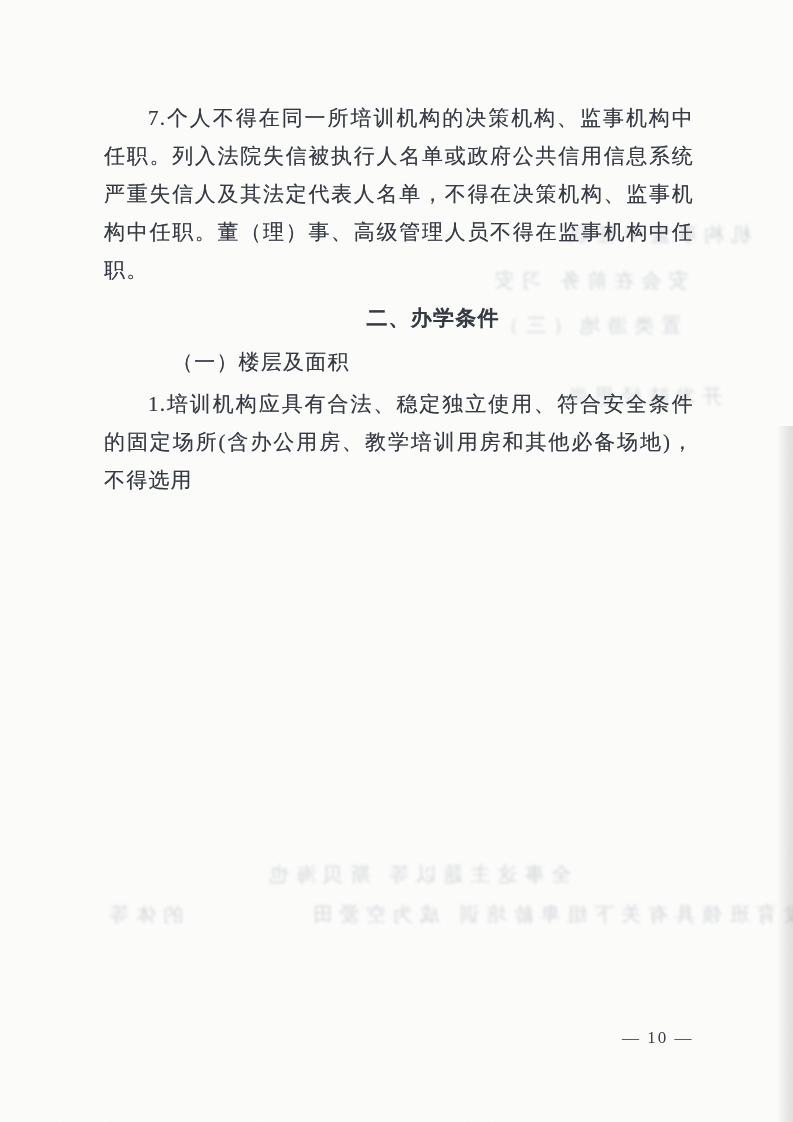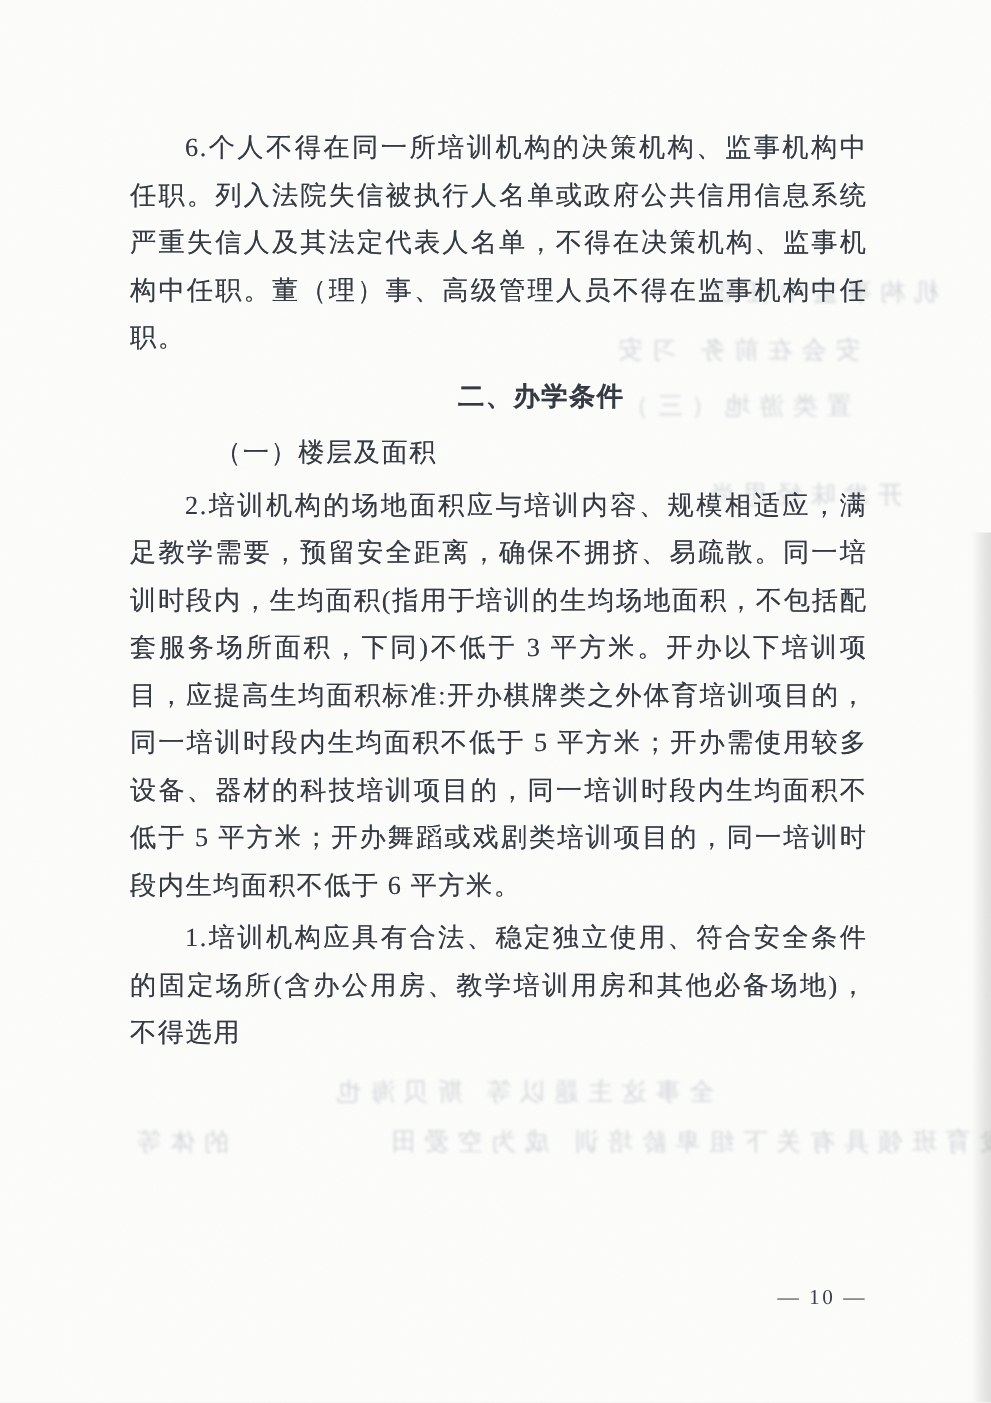--- a/index.html
+++ b/index.html
@@ -93,24 +93,23 @@
 
   <span class="bleed" style="left:562px; top:222px;">机构事监中任职</span>
   <span class="bleed" style="left:487px; top:268px;">安会在前务 习安</span>
   <span class="bleed" style="left:492px; top:313px;">置类游地（三）</span>
   <span class="bleed" style="left:560px; top:384px;">开发味经思尚</span>
   <span class="bleed" style="left:262px; top:862px;">全事这主题以等 斯贝海也</span>
   <span class="bleed" style="left:102px; top:902px;">的体等</span>
   <span class="bleed" style="left:305px; top:902px;">发育班领具有关下组卑龄培训 成为空爱田</span>
 
   <div class="content">
-    <div class="paragraph">6.个人不得在同一所培训机构的决策机构、监事机构中任职。列入法院失信被执行人名单或政府公共信用信息系统严重失信人及其法定代表人名单，不得在决策机构、监事机构中任职。董（理）事、高级管理人员不得在监事机构中任职。</div>
+    <div class="paragraph">7.个人不得在同一所培训机构的决策机构、监事机构中任职。列入法院失信被执行人名单或政府公共信用信息系统严重失信人及其法定代表人名单，不得在决策机构、监事机构中任职。董（理）事、高级管理人员不得在监事机构中任职。</div>
     <div class="section-heading">二、办学条件</div>
     <div class="subsection-heading">（一）楼层及面积</div>
-    <div class="paragraph">2.培训机构的场地面积应与培训内容、规模相适应，满足教学需要，预留安全距离，确保不拥挤、易疏散。同一培训时段内，生均面积(指用于培训的生均场地面积，不包括配套服务场所面积，下同)不低于 3 平方米。开办以下培训项目，应提高生均面积标准:开办棋牌类之外体育培训项目的，同一培训时段内生均面积不低于 5 平方米；开办需使用较多设备、器材的科技培训项目的，同一培训时段内生均面积不低于 5 平方米；开办舞蹈或戏剧类培训项目的，同一培训时段内生均面积不低于 6 平方米。</div>
     <div class="paragraph">1.培训机构应具有合法、稳定独立使用、符合安全条件的固定场所(含办公用房、教学培训用房和其他必备场地)，不得选用</div>
   </div>
 
   <div class="page-number">— 10 —</div>
 
   <div class="page-edge"></div>
 
 </div>
 
 </body></html>

